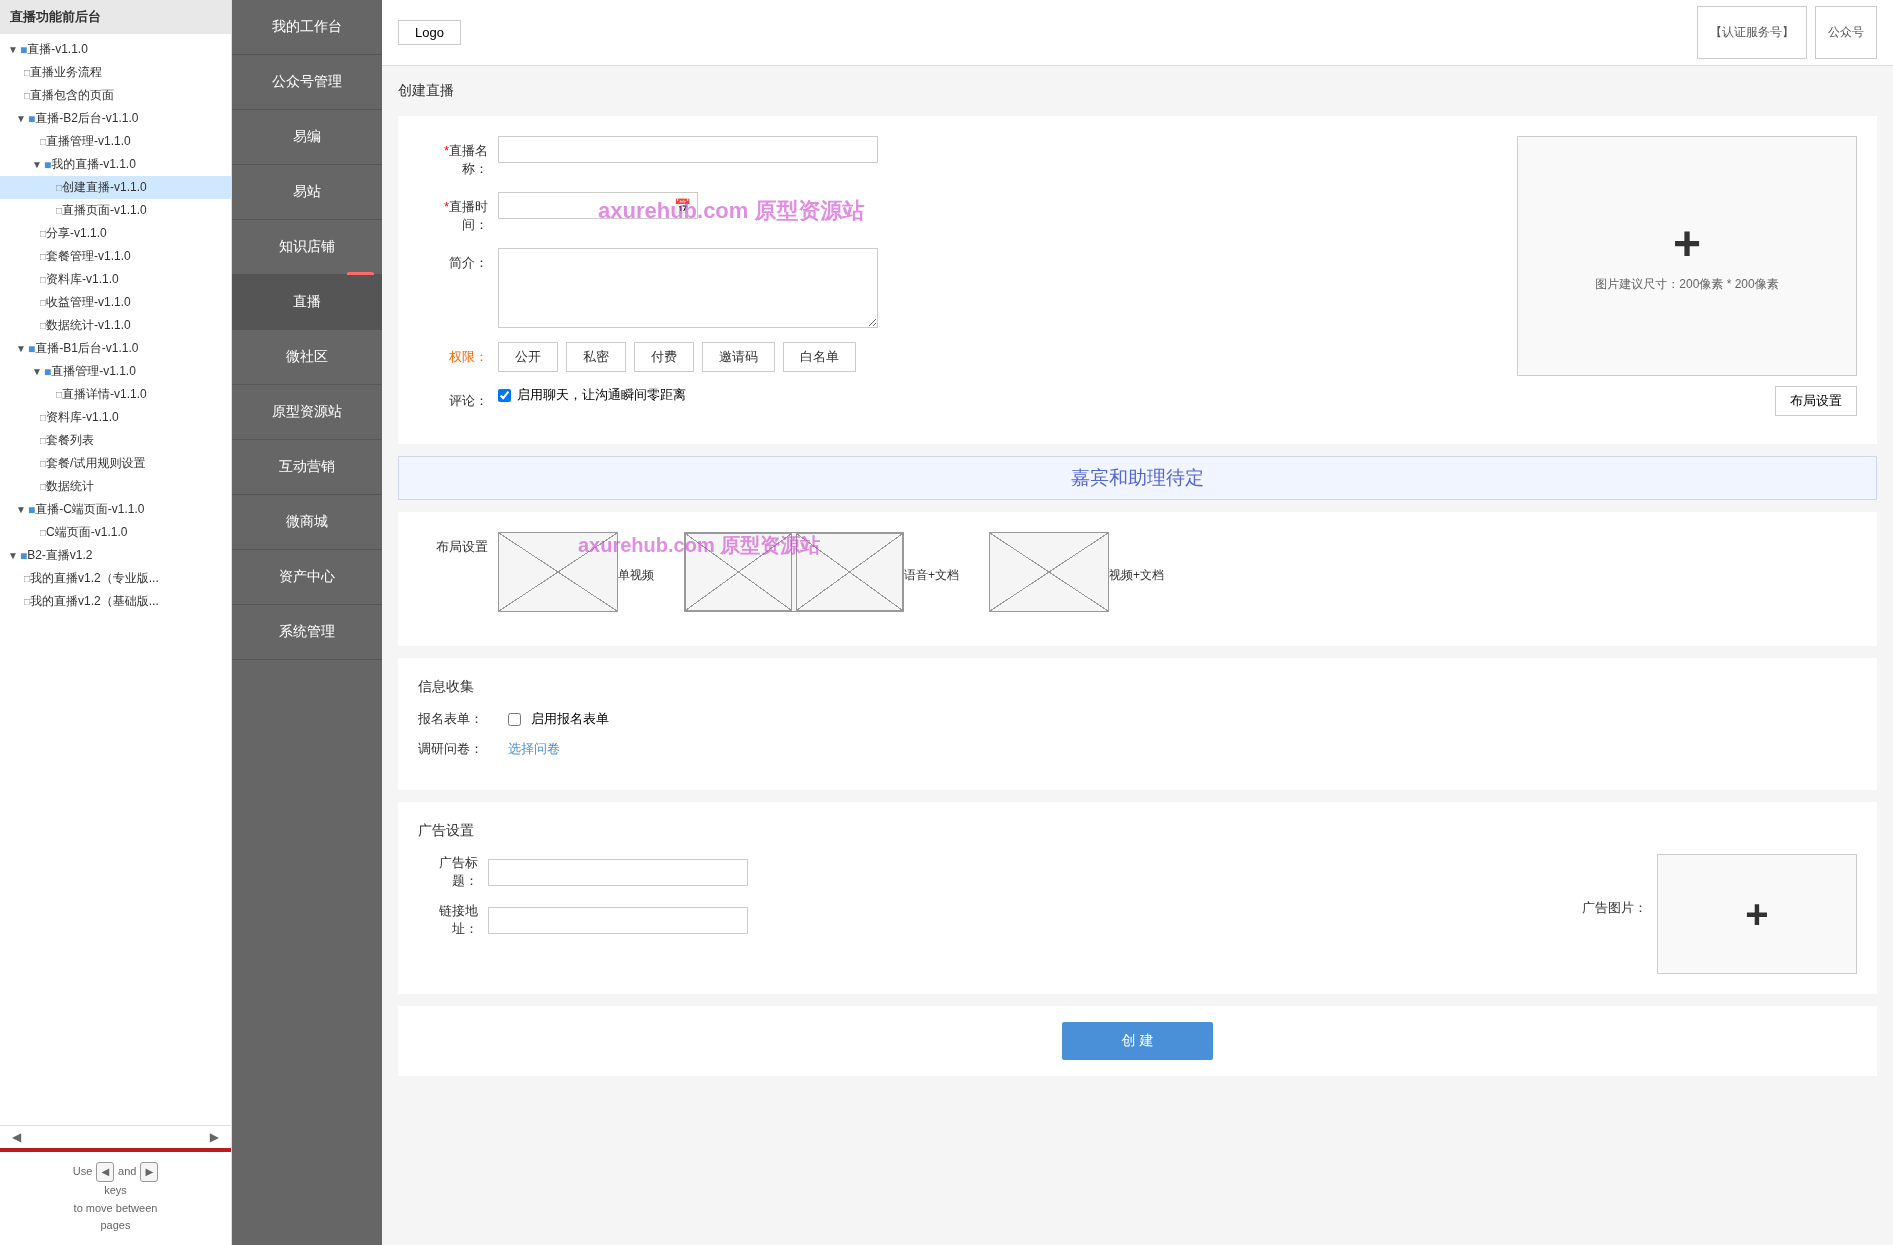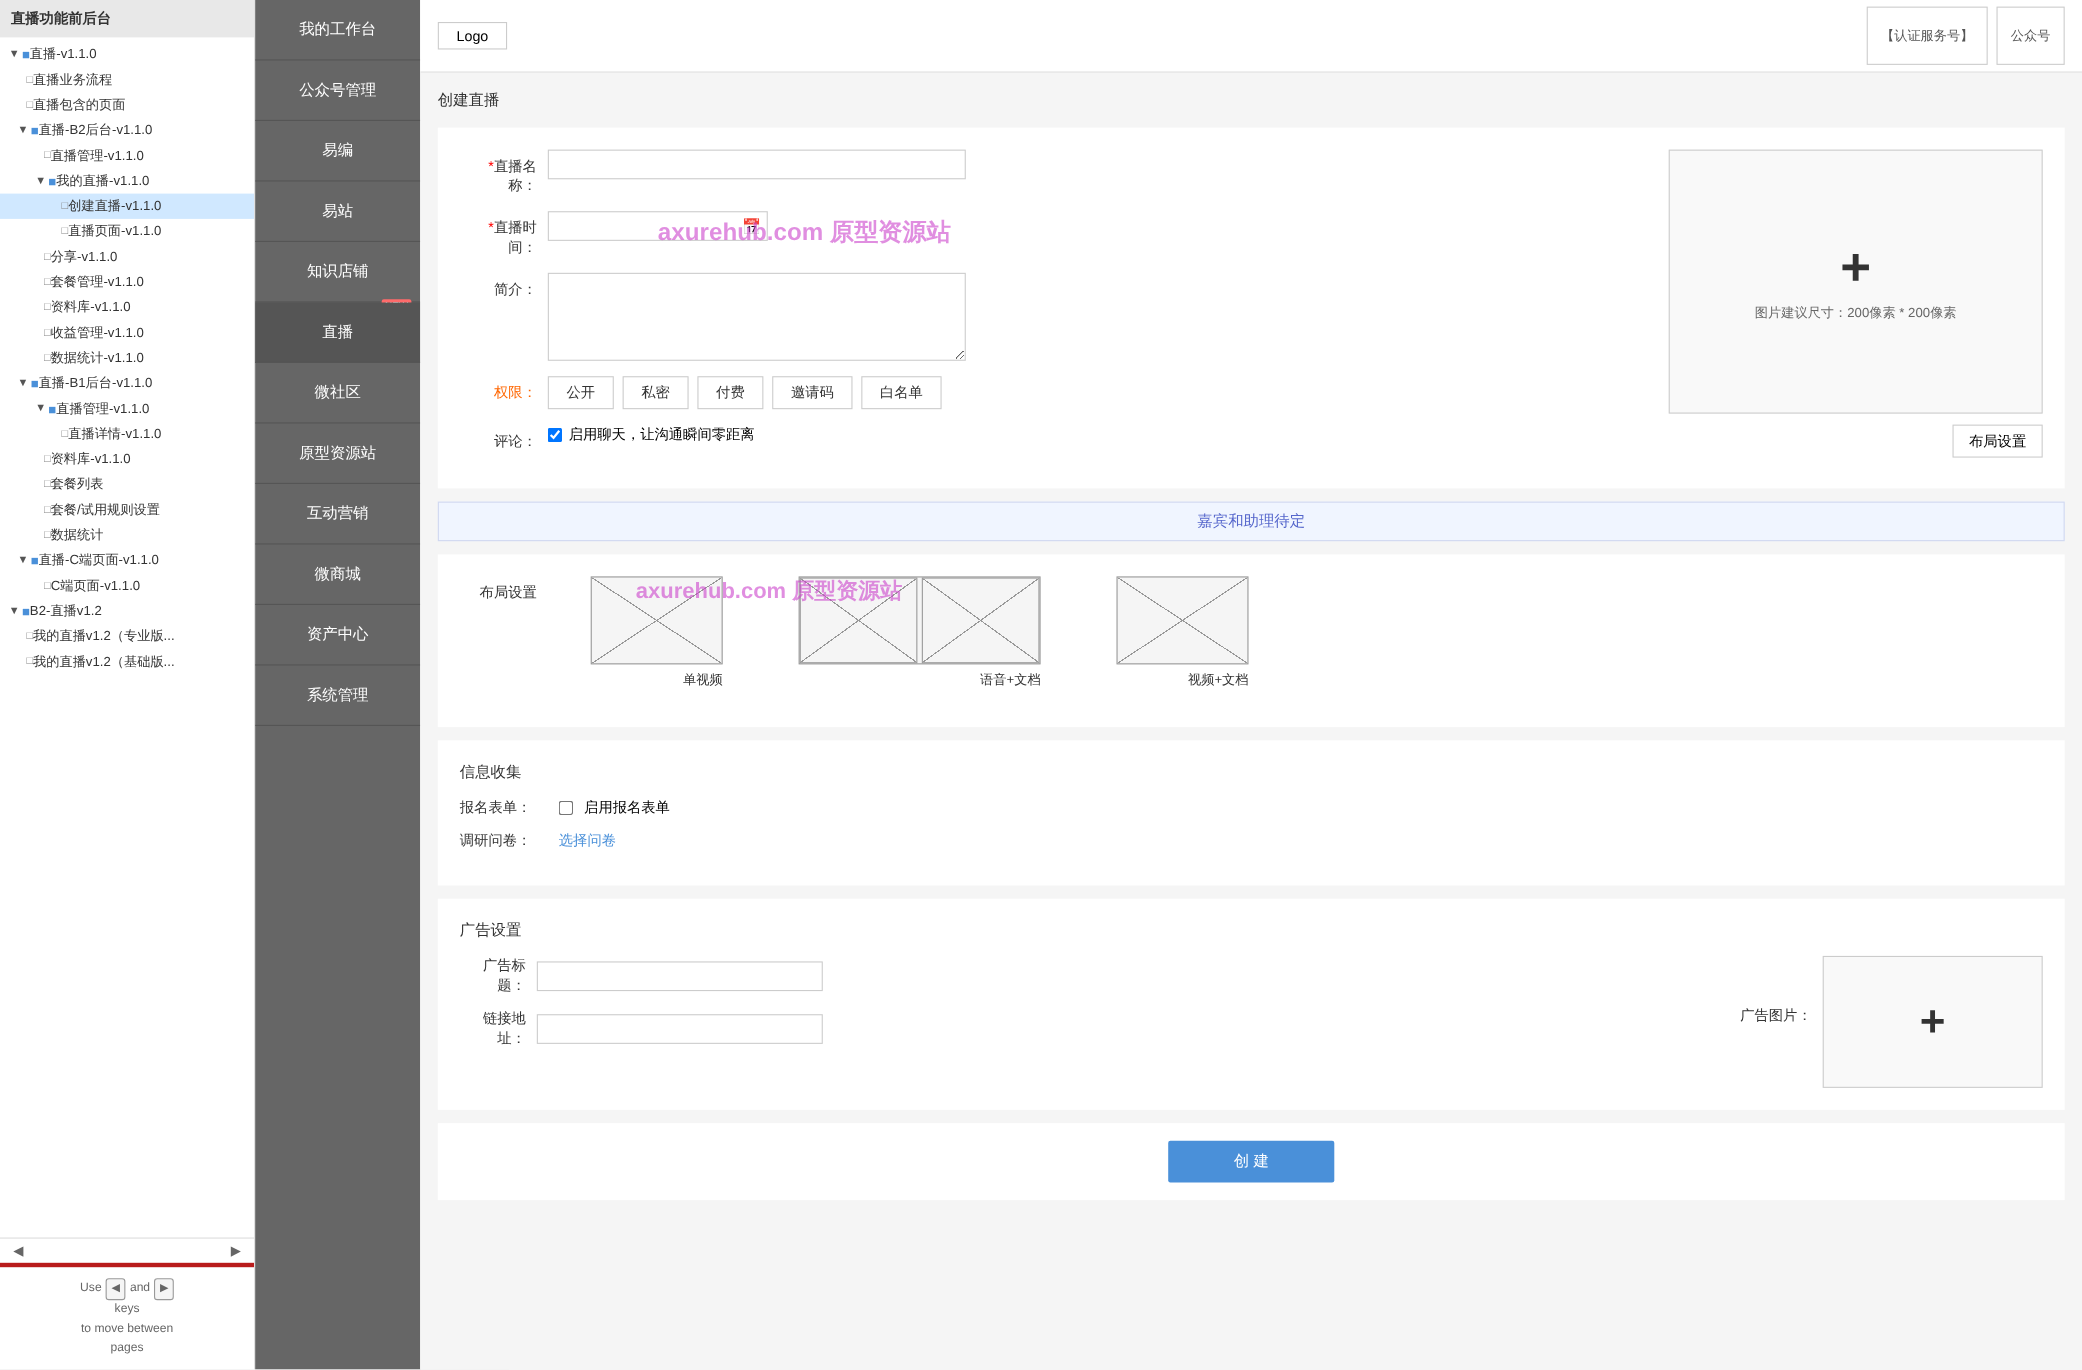--- a/index.html
+++ b/index.html
@@ -265,41 +265,40 @@
     }
     .checkbox-row input[type=checkbox] { cursor: pointer; }
 
     
     .section-divider {
       background: #f0f5ff;
       border: 1px solid #d0d8f0;
       padding: 8px 16px;
       text-align: center;
       color: #5566cc;
-      font-size: 14px;
+      font-size: 19px;
       margin-bottom: 12px;
     }
 
     
     .layout-area {
       background: #fff;
       padding: 20px;
       margin-bottom: 12px;
     }
     .layout-options {
       display: flex;
       gap: 30px;
       align-items: flex-end;
     }
     .layout-option {
       display: flex;
-      flex-direction: column;
-      align-items: flex-end;
-      cursor: pointer;
-      margin-left: 39px;
+      flex-direction: row;
+      align-items: center;
+      cursor: pointer;
     }
     
     .cross-box {
       width: 120px;
       height: 80px;
       border: 1px solid #999;
       position: relative;
       overflow: hidden;
       background: #f5f5f5;
     }

